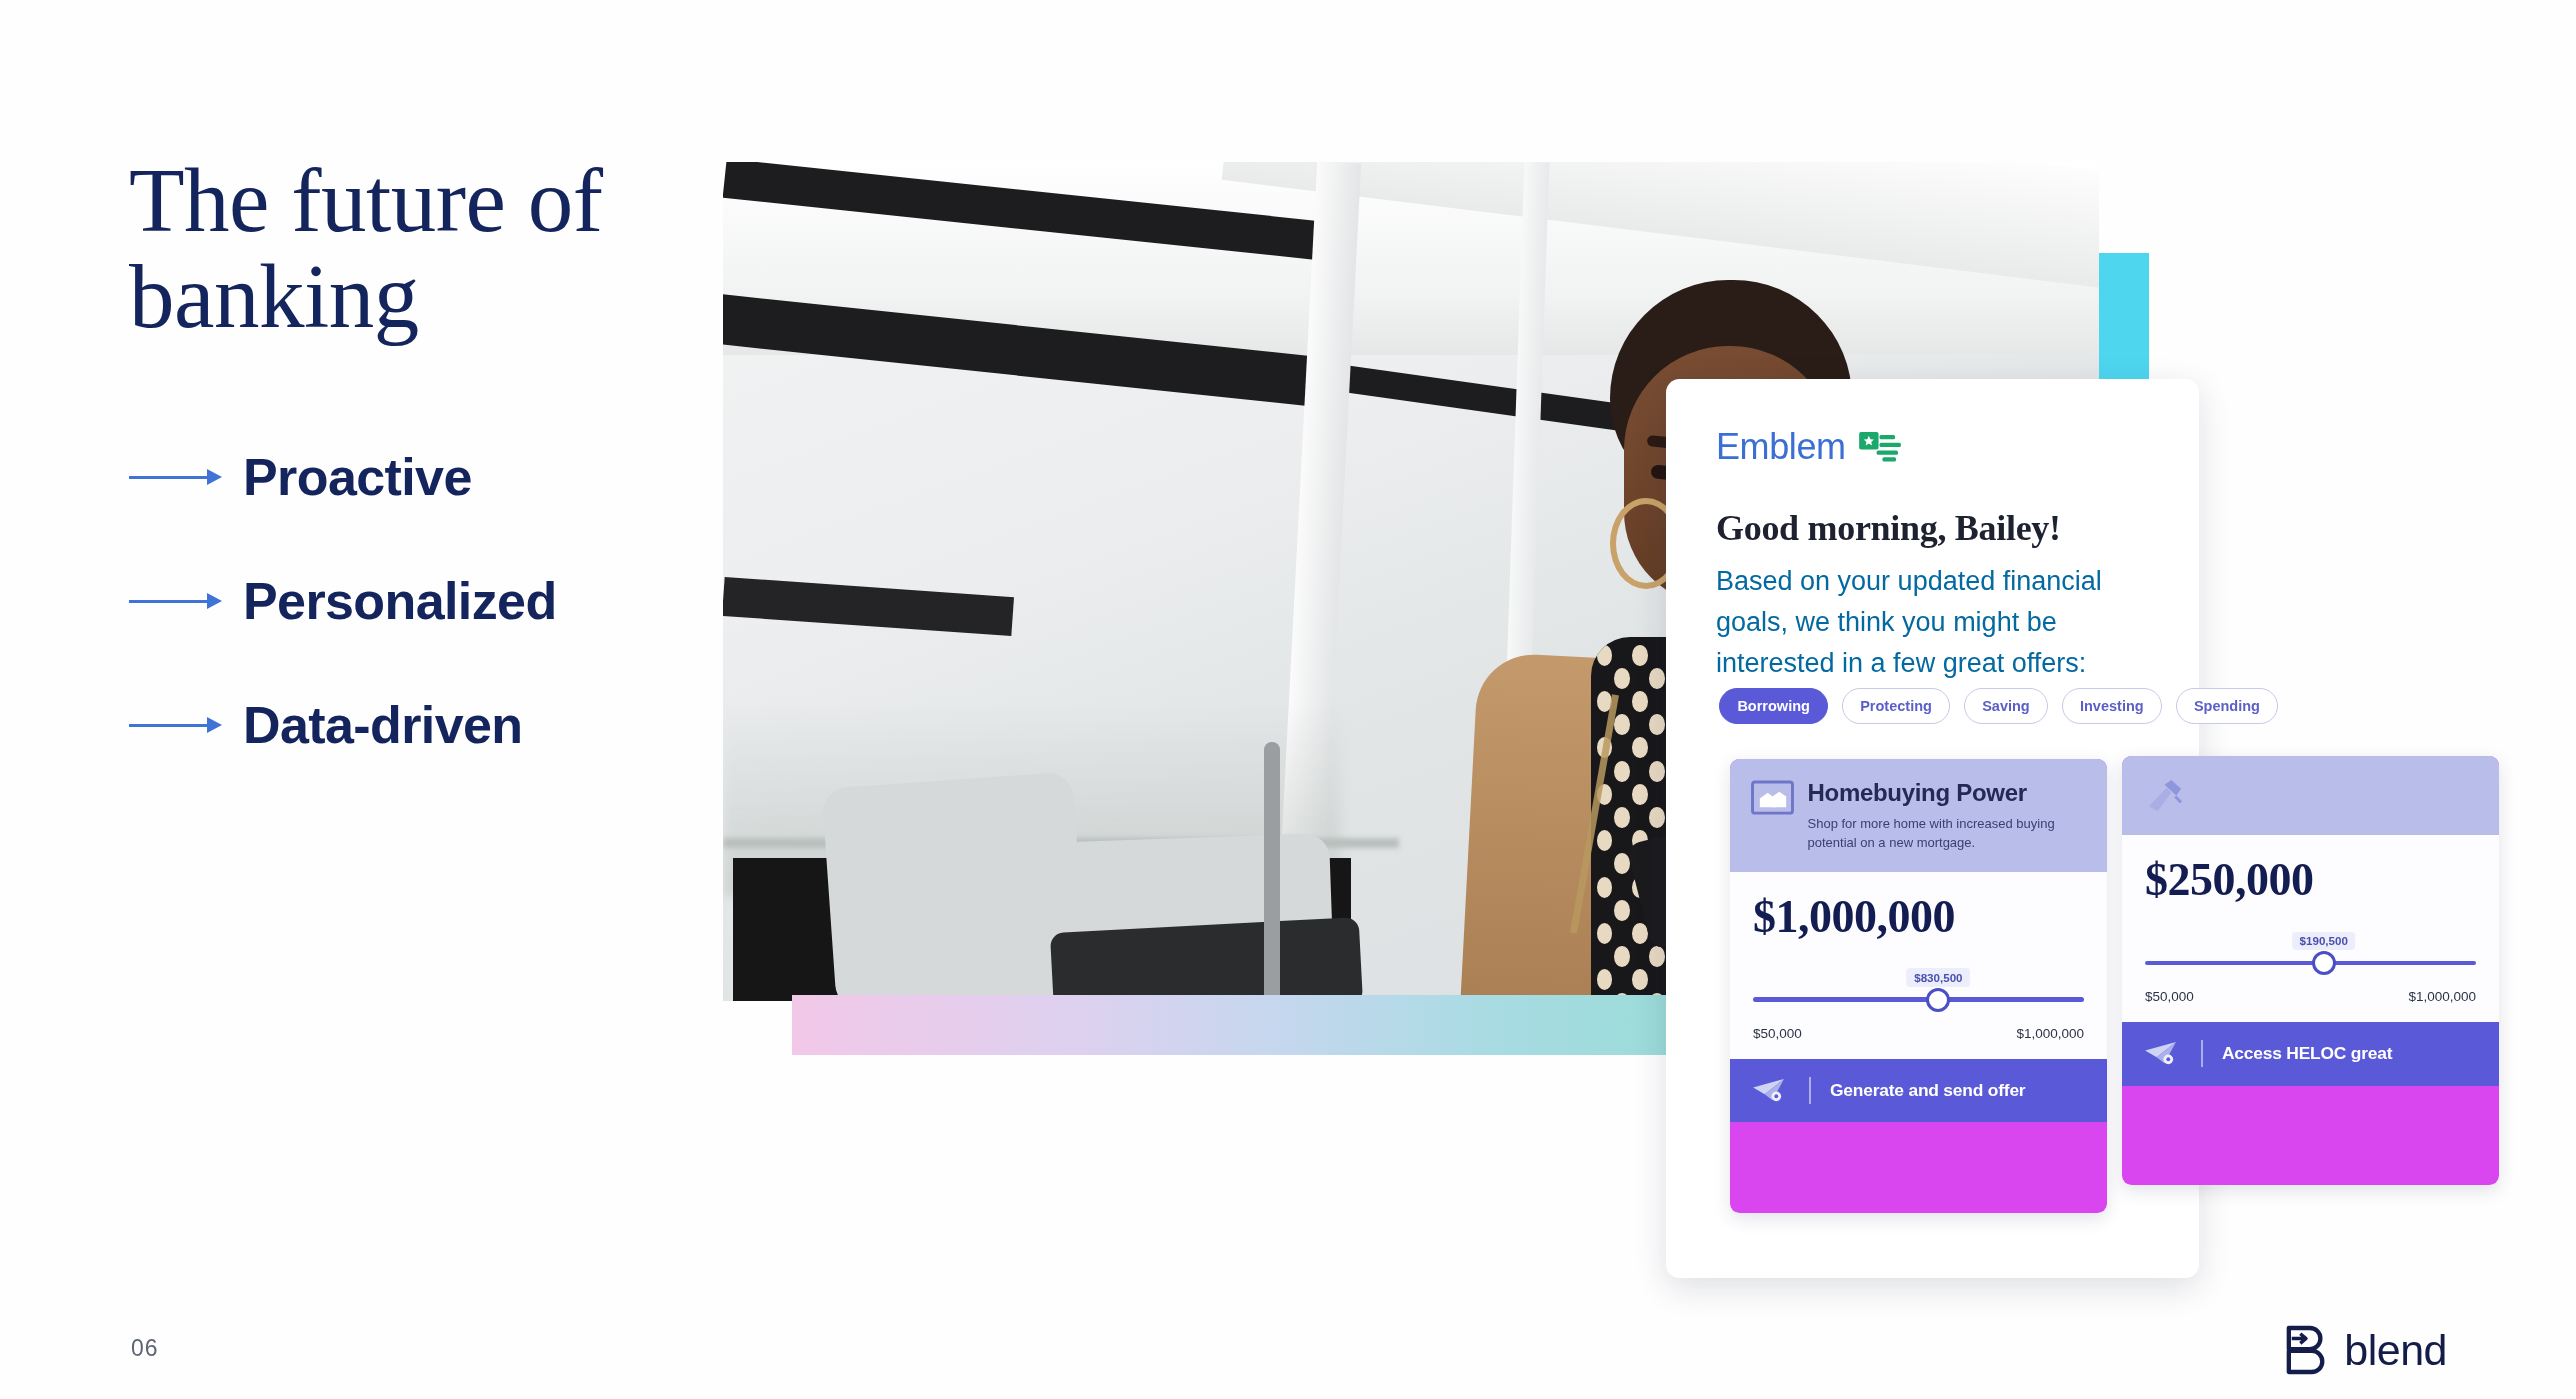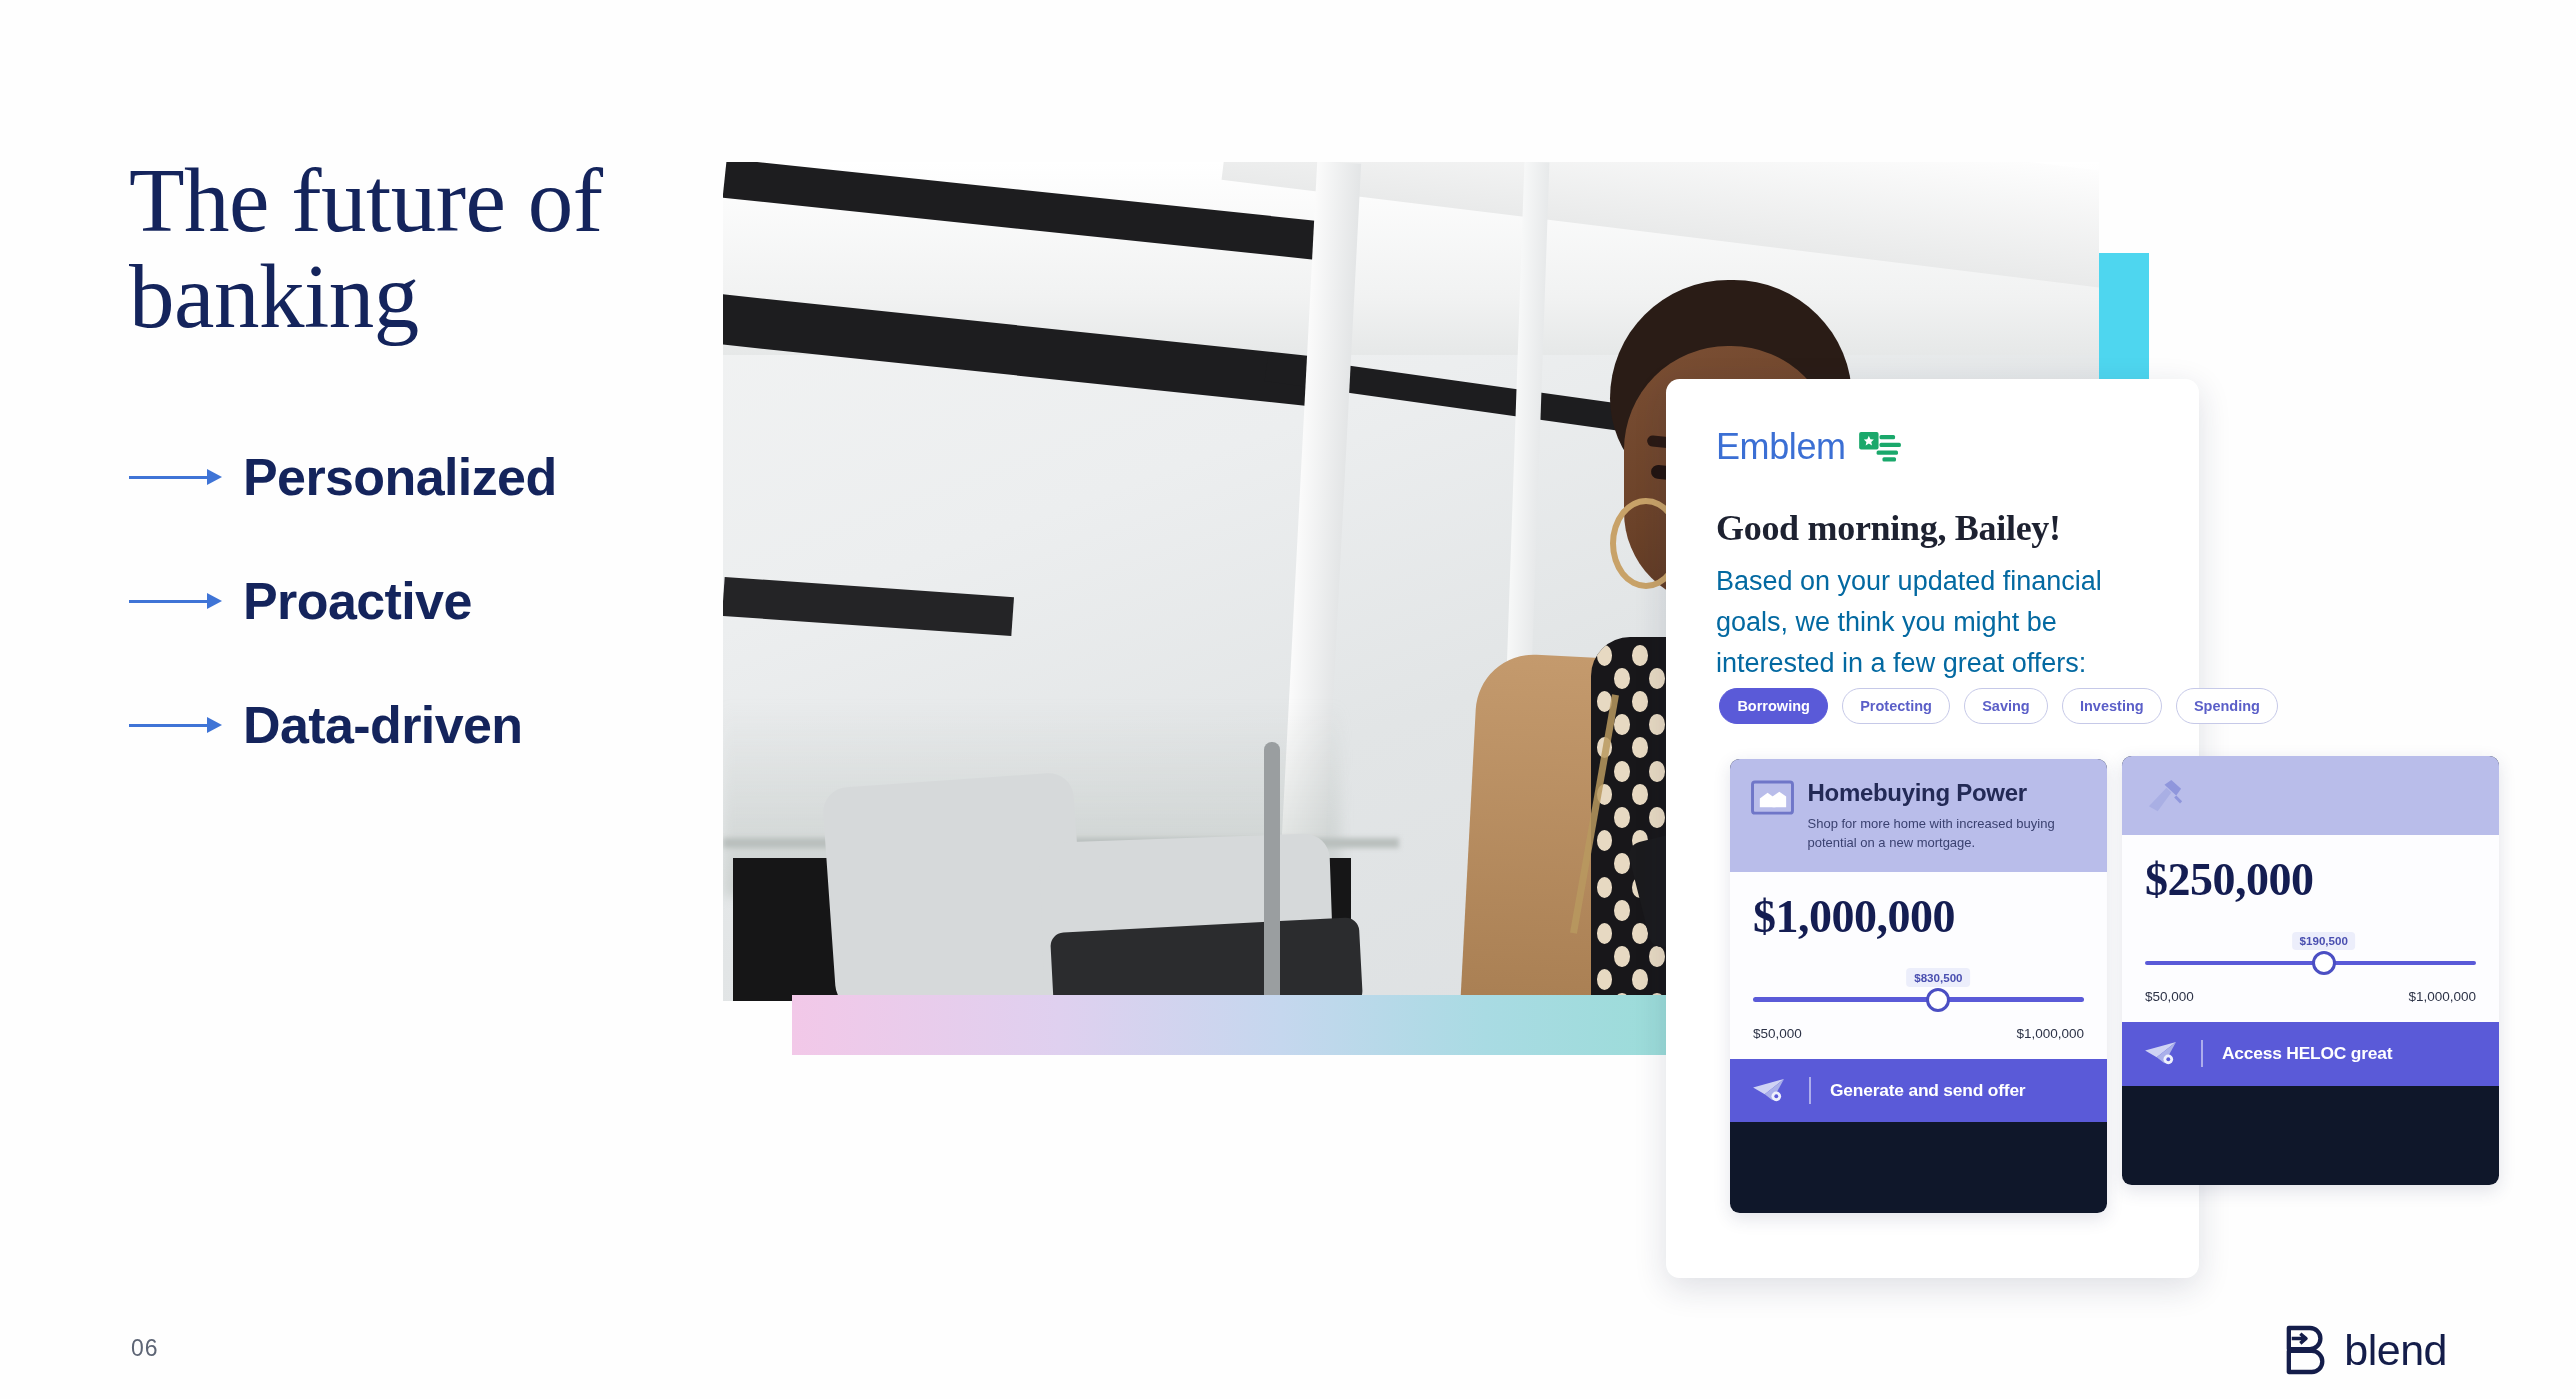--- a/index.html
+++ b/index.html
@@ -304,21 +304,21 @@
     border-color: #5a5ad8;
     color: #ffffff;
   }
 
   
   .offer {
     position: absolute;
     border-radius: 9.7px;
     overflow: hidden;
     box-shadow: 0 5.8px 17.4px rgba(40,45,95,0.13);
-    background: #0f172a;
+    background: #d946ef;
   }
   .offer.left  { left: 1730px; top: 759px; width: 377px; height: 454px; }
   .offer.right { left: 2122px; top: 756px; width: 377px; height: 429px; }
 
   .offer-head {
     position: relative;
     background: #b9bdea;
     padding: 21px 19.3px 19.3px 21px;
     display: flex;
     gap: 13.5px;
@@ -378,28 +378,28 @@
 <body>
 
 <div class="slide-title" id="slide-title">The future of<br>banking</div>
 
 <div class="bullets">
   <div class="bullet-row">
     <span class="arrow">
       <span class="shaft"></span>
         <span class="head"></span>
     </span>
-    <span class="bullet-label">Personalized</span>
+    <span class="bullet-label">Proactive</span>
   </div>
   <div class="bullet-row">
     <span class="arrow">
       <span class="shaft"></span>
         <span class="head"></span>
     </span>
-    <span class="bullet-label">Proactive</span>
+    <span class="bullet-label">Personalized</span>
   </div>
   <div class="bullet-row">
     <span class="arrow">
       <span class="shaft"></span>
         <span class="head"></span>
     </span>
     <span class="bullet-label">Data-driven</span>
   </div>
 </div>
 

